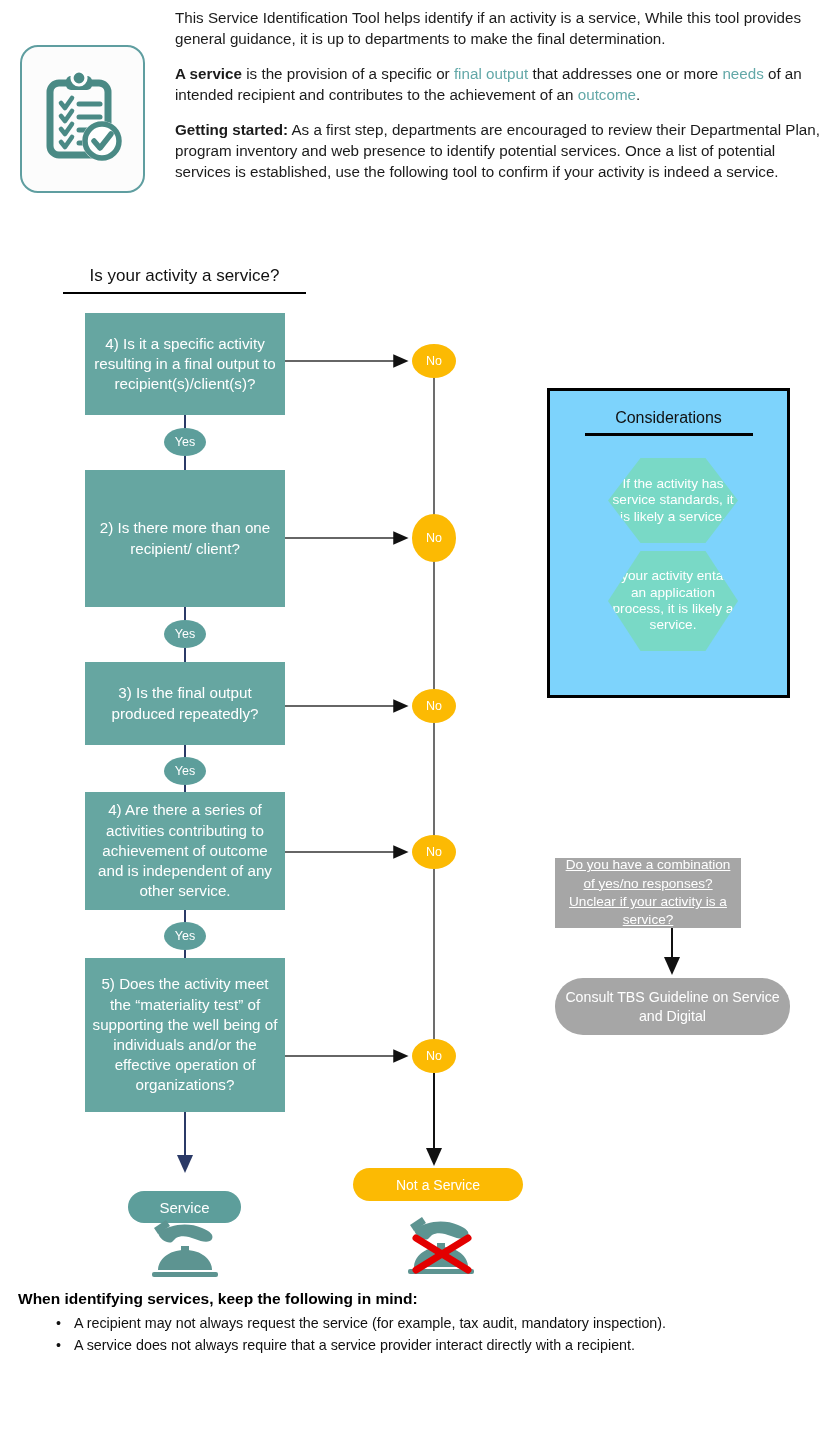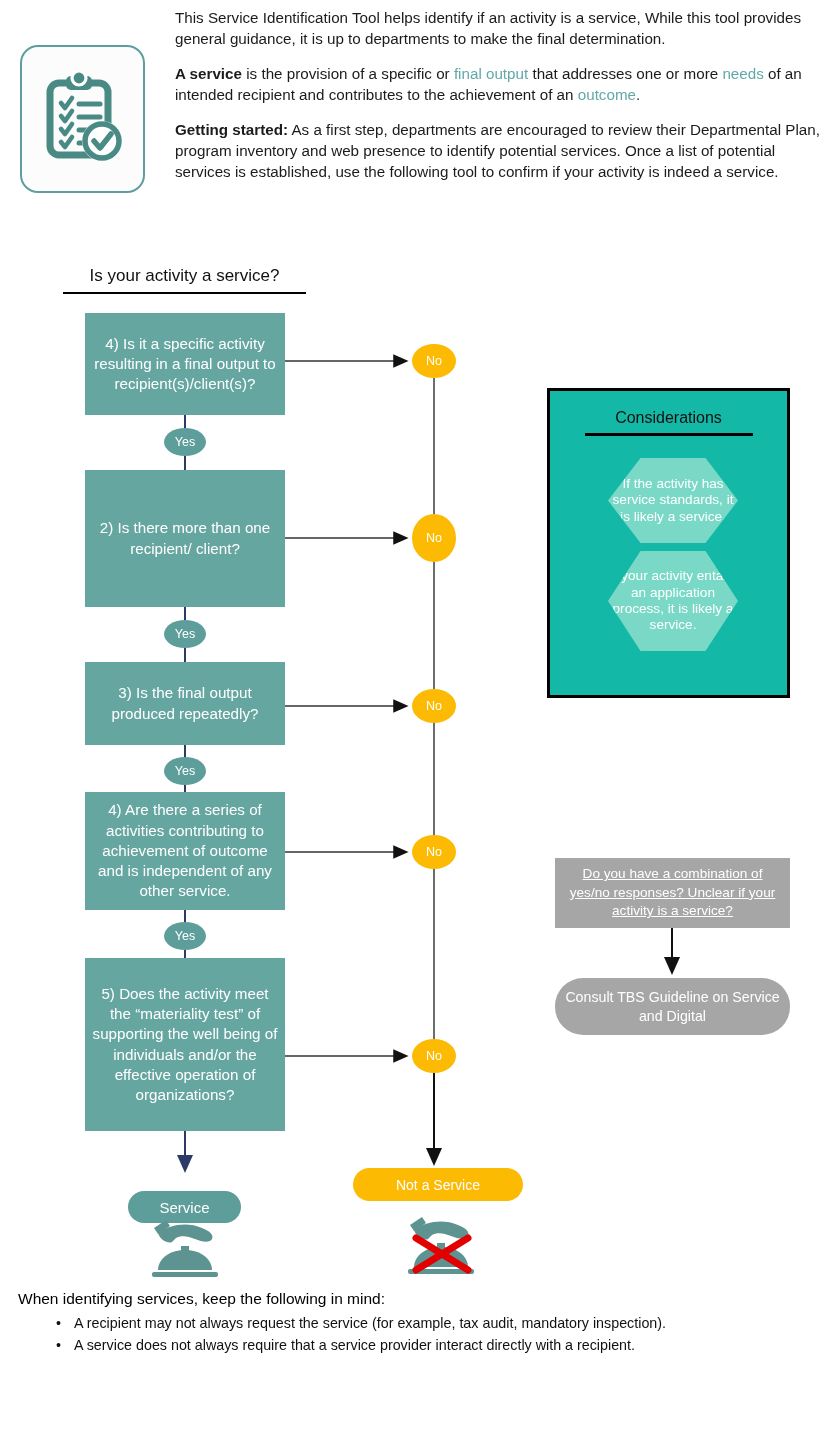--- a/index.html
+++ b/index.html
@@ -57,51 +57,51 @@
   }
   #not-service-pill{
     left:353px;top:1168px;width:170px;height:33px;border-radius:17px;
     background:#fcba03;color:#fff;font-size:14px;
     display:flex;align-items:center;justify-content:center;
   }
 
   
   #considerations-panel{
     left:547px;top:388px;width:243px;height:310px;
-    border:3px solid #000;background:#14b8a6;box-sizing:border-box;
+    border:3px solid #000;background:#7dd3fc;box-sizing:border-box;
   }
   #considerations-title{
     margin:18px auto 0 auto;width:168px;text-align:center;
     font-size:16px;color:#111;padding-bottom:6px;border-bottom:3px solid #000;
   }
   .hexagon{
     position:absolute;color:#fff;text-align:center;
     font-size:13.6px;line-height:1.2;
     display:flex;align-items:center;justify-content:center;
     background:#79d9c6;
     clip-path:polygon(25% 0%,75% 0%,100% 50%,75% 100%,25% 100%,0% 50%);
   }
 
   
   #unclear-box{
-    left:555px;top:858px;width:235px;height:70px;
+    left:555px;top:858px;width:186px;height:70px;
     background:#a6a6a6;color:#fff;font-size:13.6px;line-height:1.35;
     text-align:center;display:flex;align-items:center;justify-content:center;
     padding:0 6px;box-sizing:border-box;
   }
   #unclear-box span{text-decoration:underline;}
   #consult-pill{
     left:555px;top:978px;width:235px;height:57px;border-radius:28px;
     background:#a6a6a6;color:#fff;font-size:14.2px;line-height:1.3;
     text-align:center;display:flex;align-items:center;justify-content:center;
   }
 
   
   #footer{left:18px;top:1290px;width:800px;}
-  #footer-title{font-size:15.5px;font-weight:normal;color:#000;margin:0 0 4px 0;}
+  #footer-title{font-size:15.5px;font-weight:bold;color:#000;margin:0 0 4px 0;}
   #footer ul{margin:0;padding-left:56px;list-style:none;}
   #footer li{font-size:14.3px;color:#111;line-height:1.54;position:relative;}
   #footer li:before{content:"\2022";position:absolute;left:-18px;top:0;}
 
   svg{display:block;}
 </style>
 </head>
 <body>
 
 <div class="abs" id="intro-icon-card">
@@ -170,21 +170,21 @@
 
 <div class="abs qbox" style="left:85px;top:470px;width:200px;height:137px;">2) Is there more than one recipient/ client?</div>
 <div class="abs yes-ellipse" style="left:164px;top:620px;">Yes</div>
 
 <div class="abs qbox" style="left:85px;top:662px;width:200px;height:83px;">3) Is the final output produced repeatedly?</div>
 <div class="abs yes-ellipse" style="left:164px;top:757px;">Yes</div>
 
 <div class="abs qbox" style="left:85px;top:792px;width:200px;height:118px;">4) Are there a series of activities contributing to achievement of outcome and is independent of any other service.</div>
 <div class="abs yes-ellipse" style="left:164px;top:922px;">Yes</div>
 
-<div class="abs qbox" style="left:85px;top:958px;width:200px;height:173px;">5) Does the activity meet the “materiality test” of supporting the well being of individuals and/or the effective operation of organizations?</div>
+<div class="abs qbox" style="left:85px;top:958px;width:200px;height:154px;">5) Does the activity meet the “materiality test” of supporting the well being of individuals and/or the effective operation of organizations?</div>
 
 <div class="abs no-ellipse" style="left:412px;top:344px;">No</div>
 <div class="abs no-ellipse tall" style="left:412px;top:514px;">No</div>
 <div class="abs no-ellipse" style="left:412px;top:689px;">No</div>
 <div class="abs no-ellipse" style="left:412px;top:835px;">No</div>
 <div class="abs no-ellipse" style="left:412px;top:1039px;">No</div>
 
 <div class="abs" id="service-pill">Service</div>
 <div class="abs" id="not-service-pill">Not a Service</div>
 

